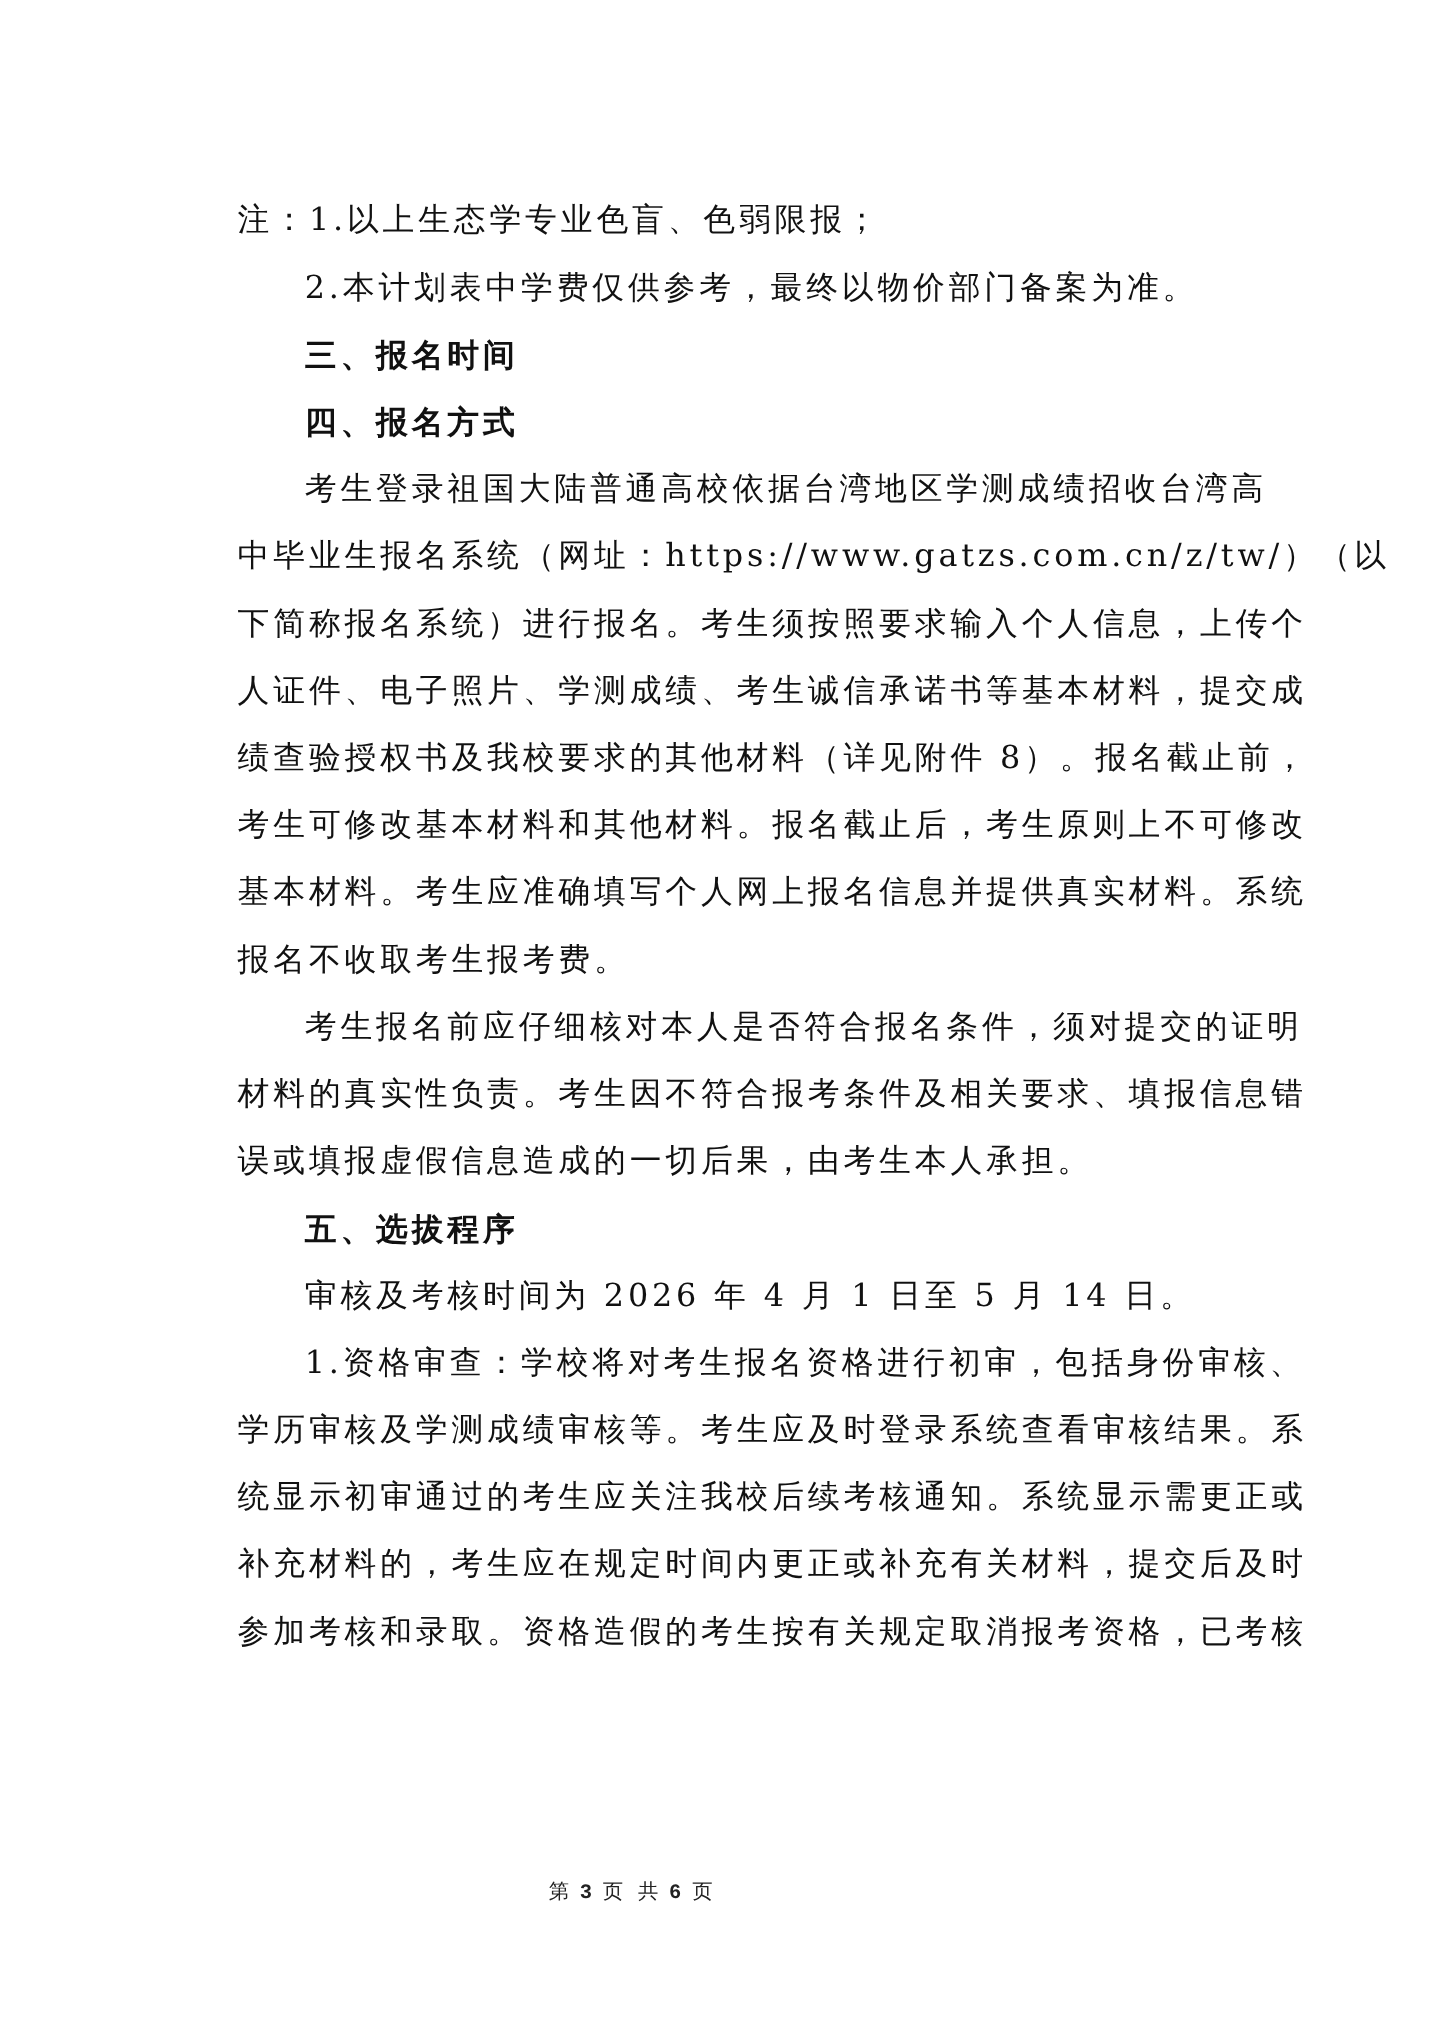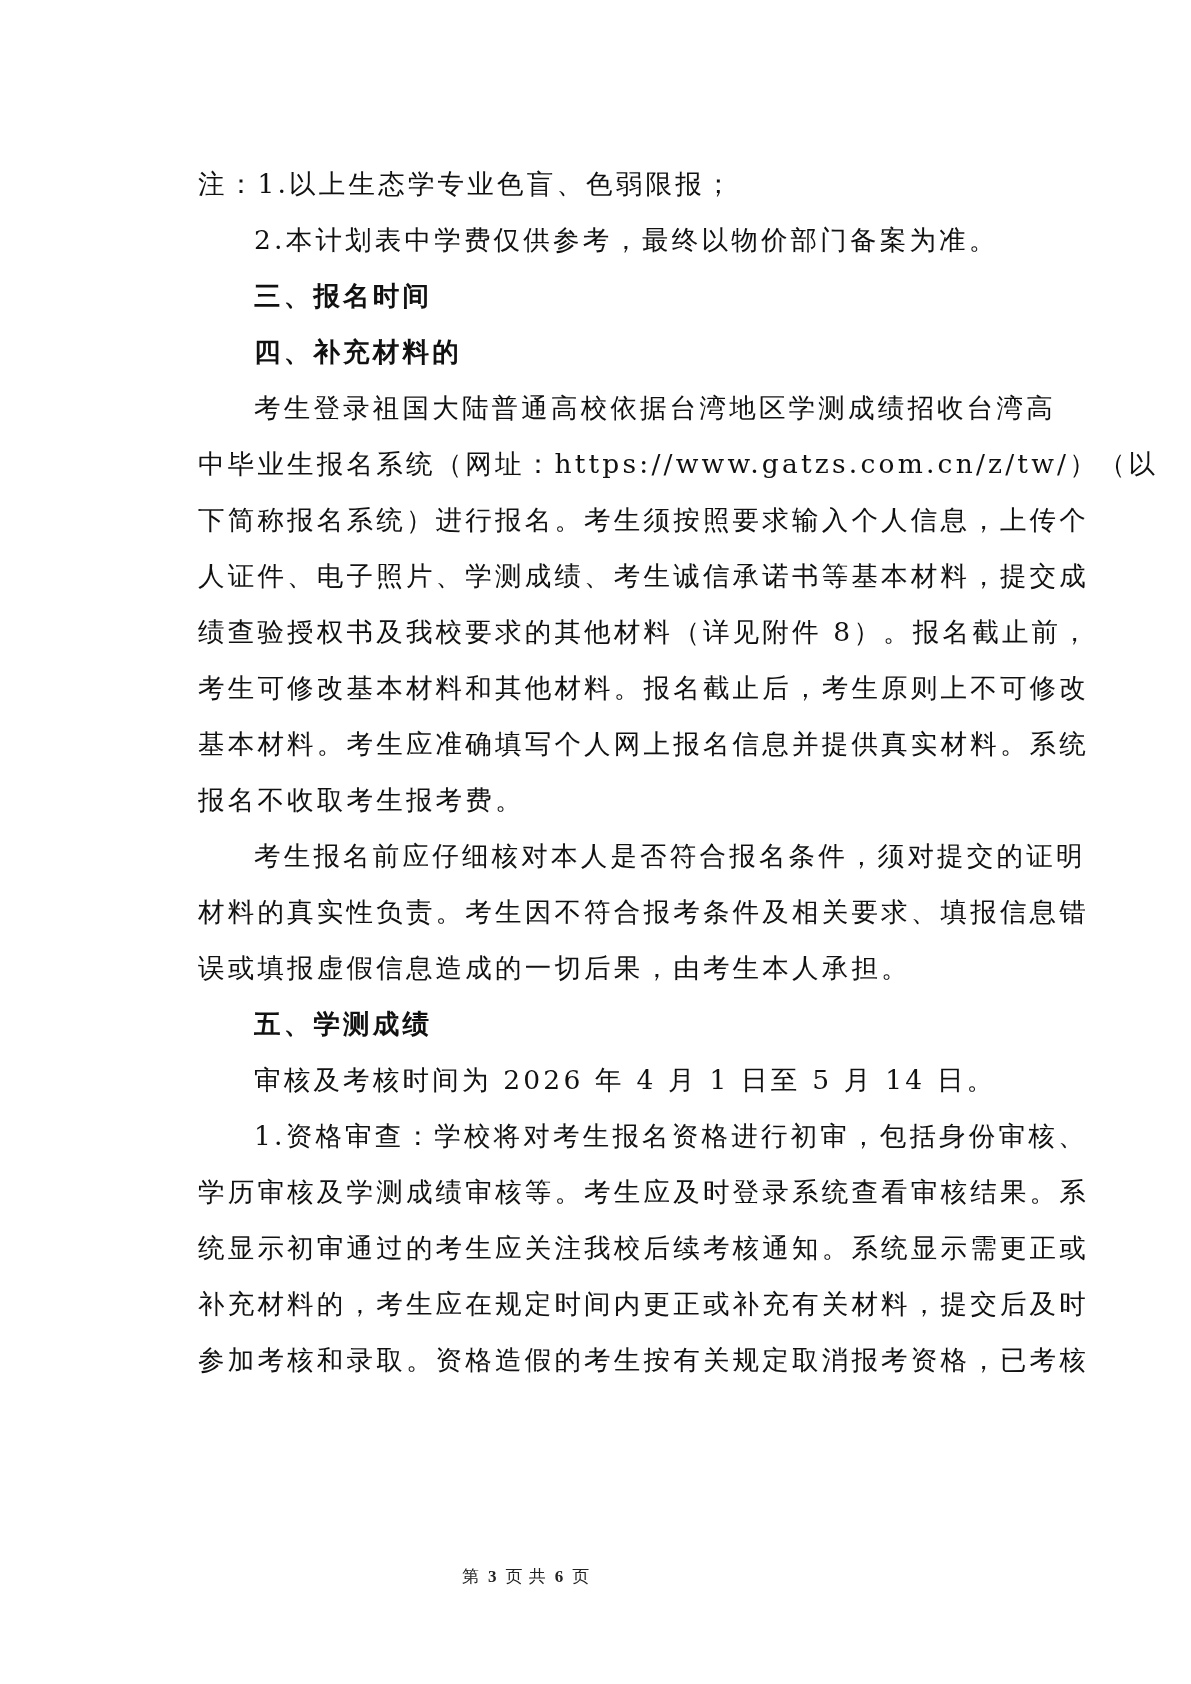--- a/index.html
+++ b/index.html
@@ -53,53 +53,53 @@
     }
     .note-first {
       text-align-last: left;
     }
     .footer {
       position: absolute;
       left: 0;
       width: 1052px;
       top: 1565px;
       text-align: center;
-      font-family: Liberation Serif, serif;
+      font-family: Liberation Mono, monospace;
       font-size: 17px;
       color: #222222;
       letter-spacing: 1px;
     }
     .footer span.gap { display: inline-block; width: 8px; }
   </style>
 </head>
 <body>
 
 <div class="page">
   <div class="content">
 
     <div class="line note-first">注：1.以上生态学专业色盲、色弱限报；</div>
     <div class="line indent last">2.本计划表中学费仅供参考，最终以物价部门备案为准。</div>
 
     <div class="line indent heading">三、报名时间</div>
 
-    <div class="line indent heading">四、补充材料的</div>
+    <div class="line indent heading">四、报名方式</div>
     <div class="line indent">考生登录祖国大陆普通高校依据台湾地区学测成绩招收台湾高</div>
     <div class="line">中毕业生报名系统（网址：https://www.gatzs.com.cn/z/tw/）（以</div>
     <div class="line">下简称报名系统）进行报名。考生须按照要求输入个人信息，上传个</div>
     <div class="line">人证件、电子照片、学测成绩、考生诚信承诺书等基本材料，提交成</div>
     <div class="line">绩查验授权书及我校要求的其他材料（详见附件 8）。报名截止前，</div>
     <div class="line">考生可修改基本材料和其他材料。报名截止后，考生原则上不可修改</div>
     <div class="line">基本材料。考生应准确填写个人网上报名信息并提供真实材料。系统</div>
     <div class="line last">报名不收取考生报考费。</div>
 
     <div class="line indent">考生报名前应仔细核对本人是否符合报名条件，须对提交的证明</div>
     <div class="line">材料的真实性负责。考生因不符合报考条件及相关要求、填报信息错</div>
     <div class="line last">误或填报虚假信息造成的一切后果，由考生本人承担。</div>
 
-    <div class="line indent heading">五、学测成绩</div>
+    <div class="line indent heading">五、选拔程序</div>
     <div class="line indent last">审核及考核时间为 2026 年 4 月 1 日至 5 月 14 日。</div>
     <div class="line indent">1.资格审查：学校将对考生报名资格进行初审，包括身份审核、</div>
     <div class="line">学历审核及学测成绩审核等。考生应及时登录系统查看审核结果。系</div>
     <div class="line">统显示初审通过的考生应关注我校后续考核通知。系统显示需更正或</div>
     <div class="line">补充材料的，考生应在规定时间内更正或补充有关材料，提交后及时</div>
     <div class="line">参加考核和录取。资格造假的考生按有关规定取消报考资格，已考核</div>
   </div>
 
   <div class="footer">
     <span>第</span><span class="gap"></span><b>3</b><span class="gap"></span><span>页 共</span><span class="gap"></span><b>6</b><span class="gap"></span><span>页</span>

